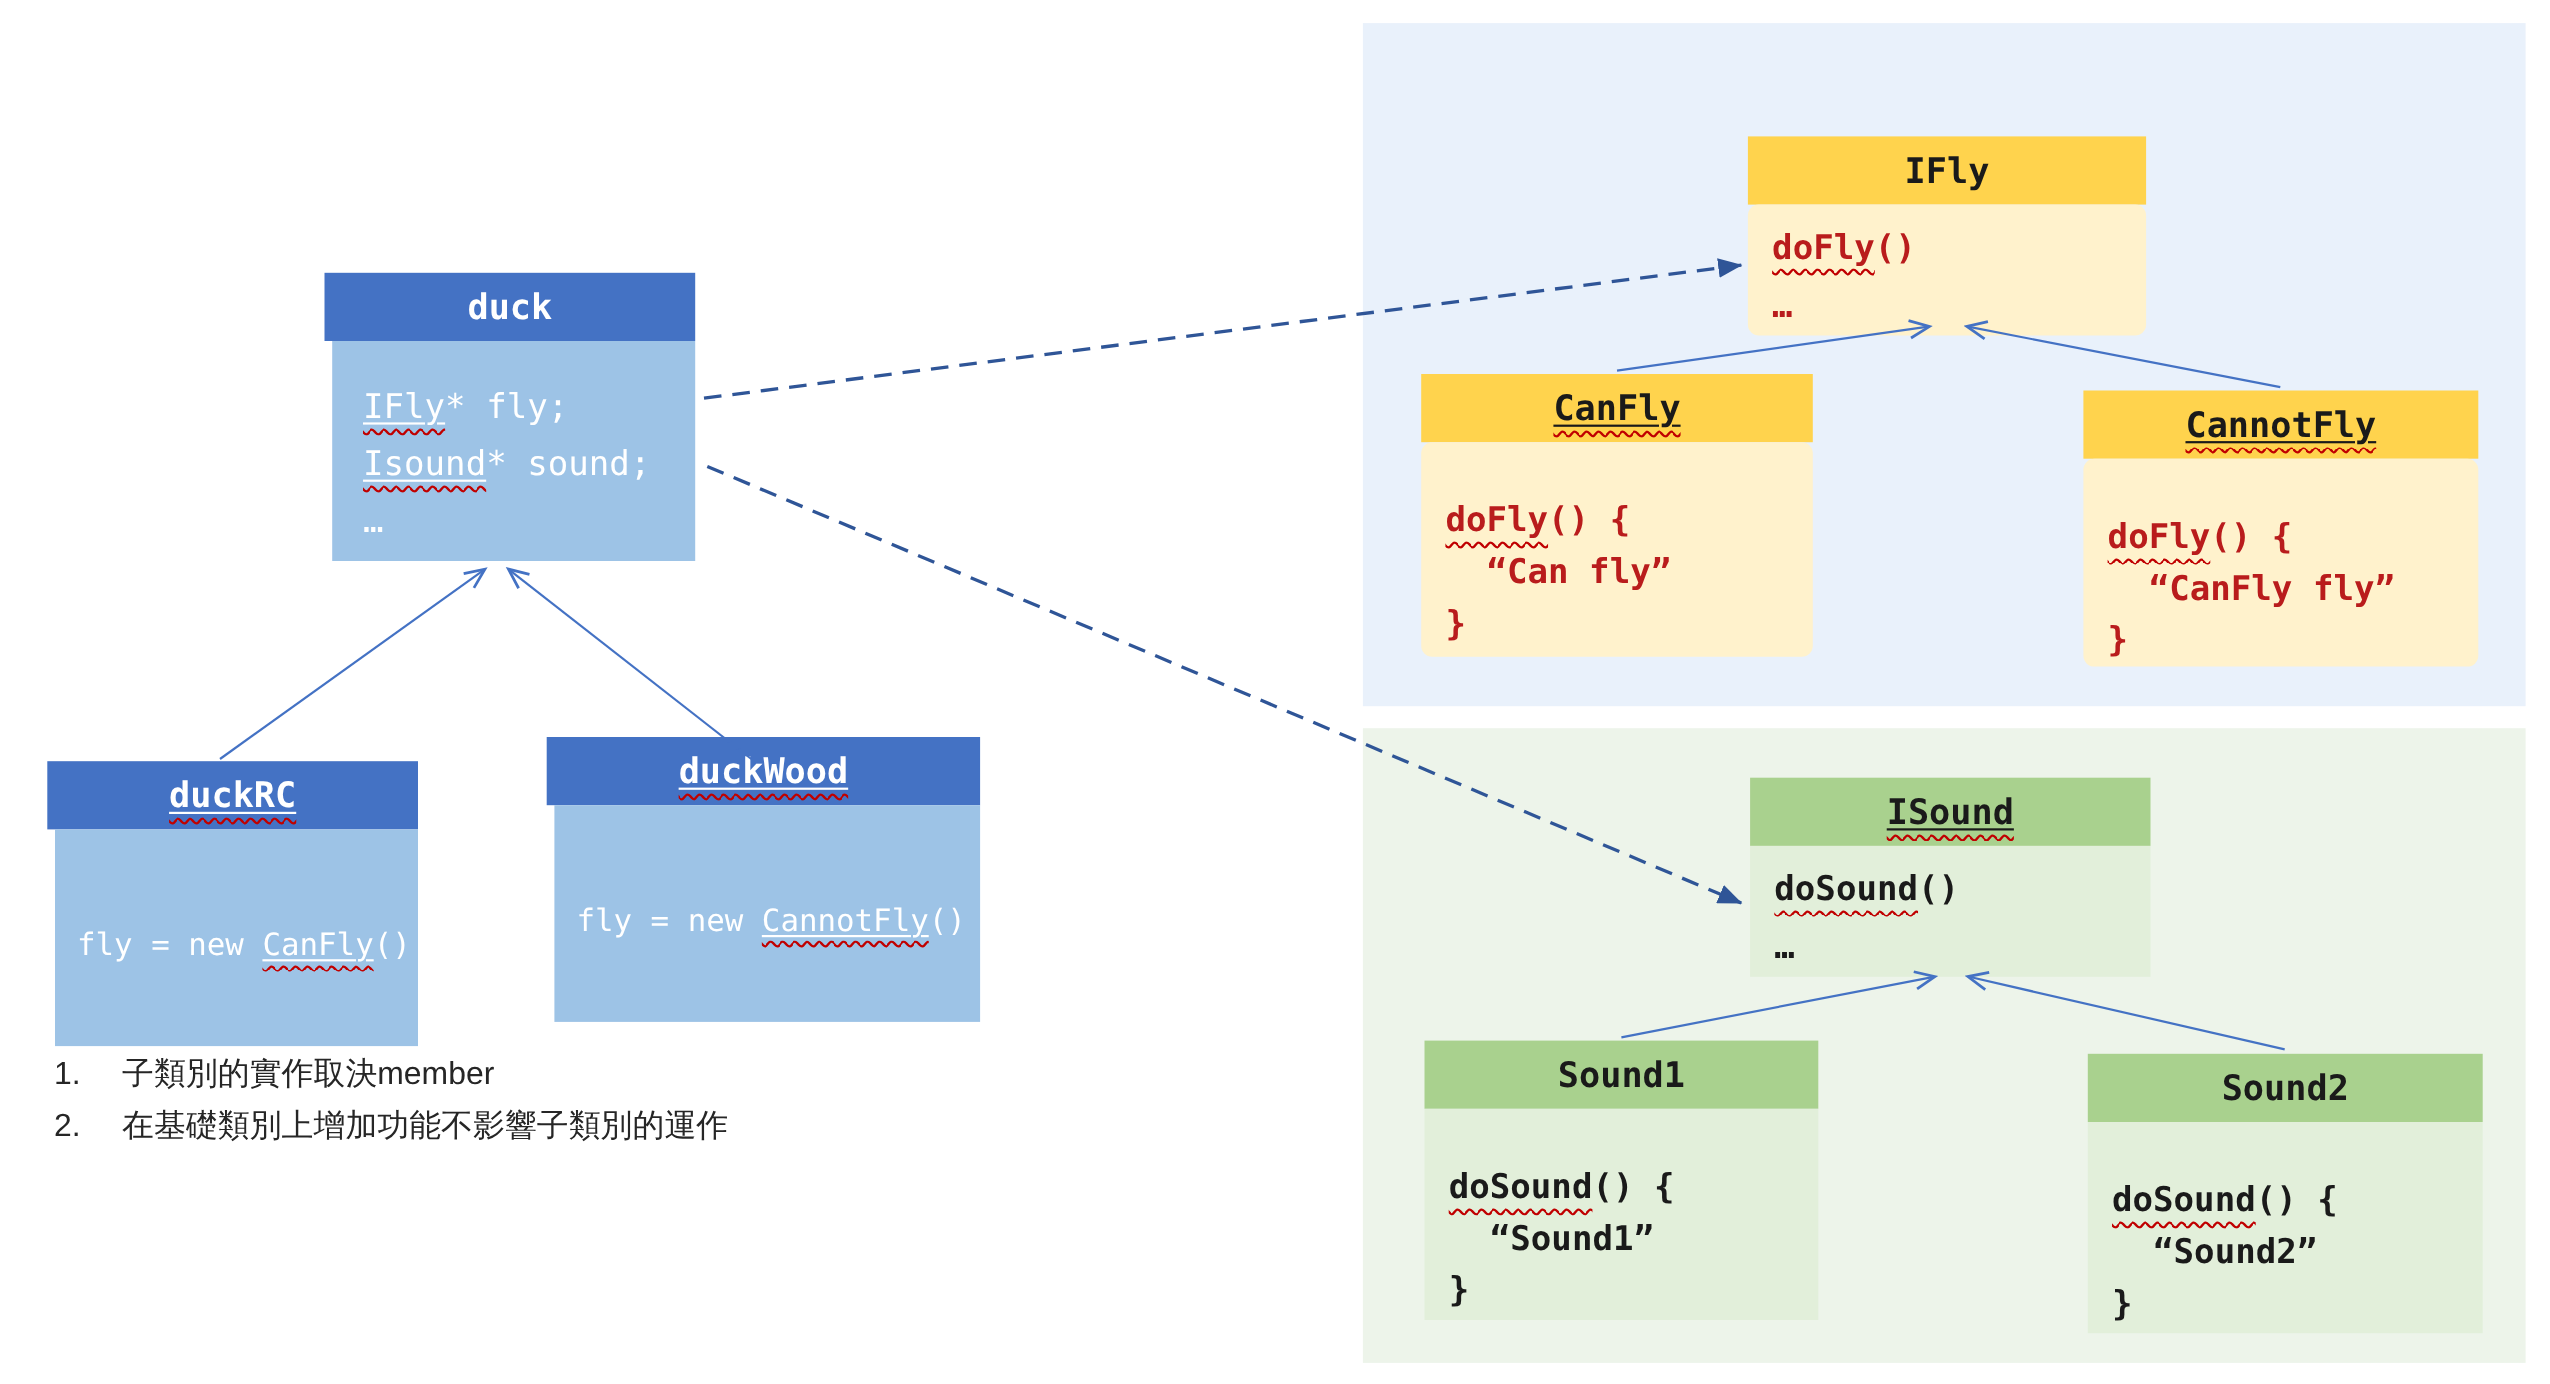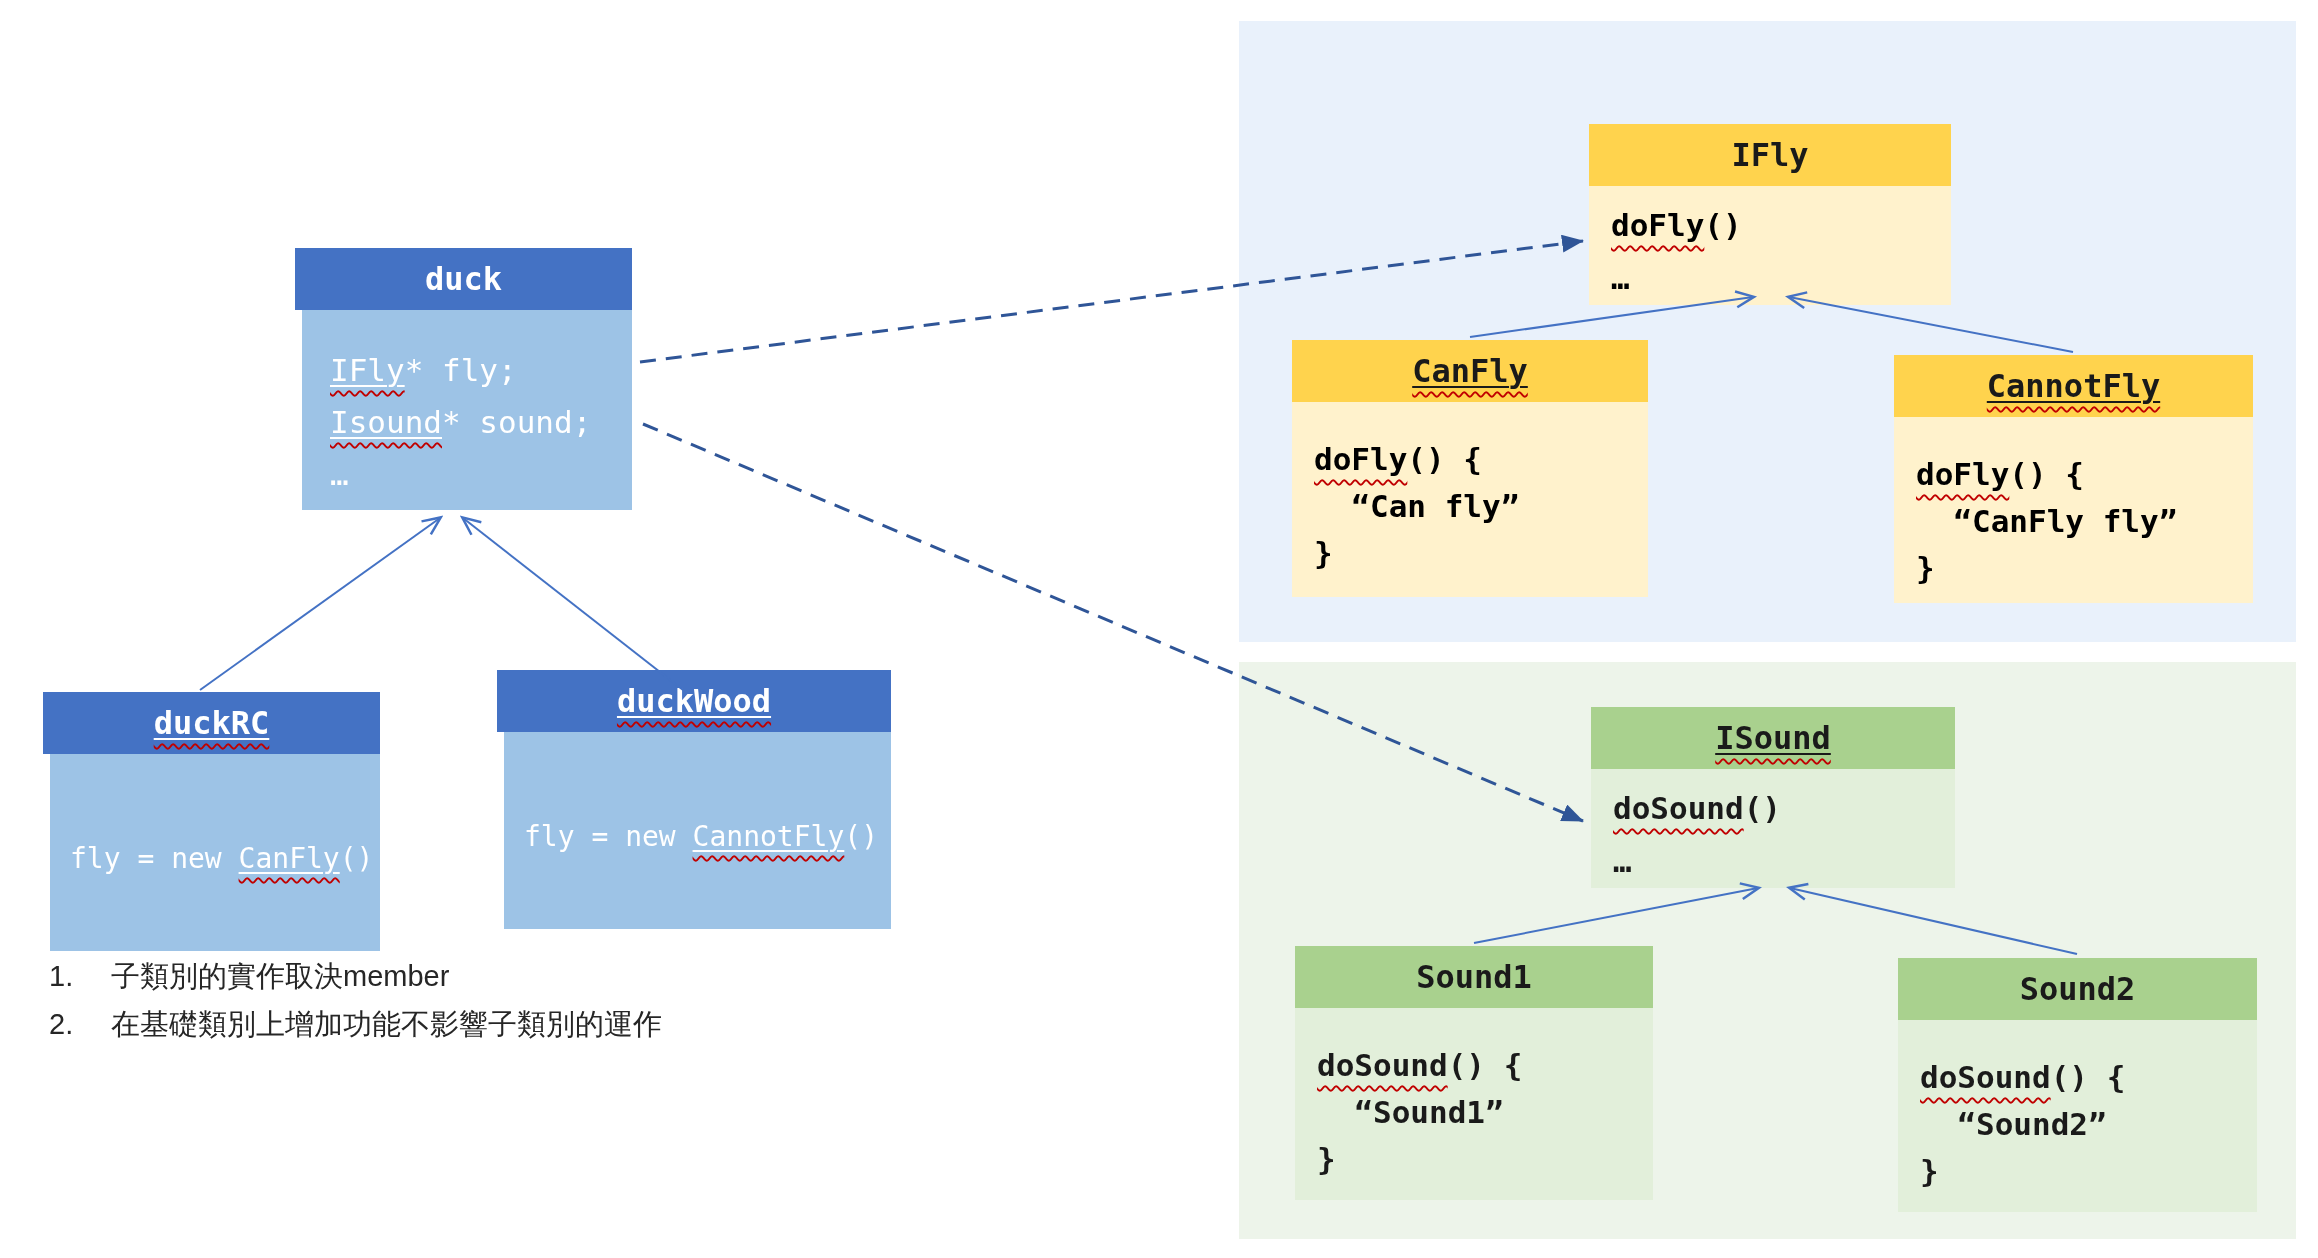--- a/index.html
+++ b/index.html
@@ -33,27 +33,27 @@
     height: 62px; flex: 0 0 62px;
     display: flex; align-items: center; justify-content: center;
     font-weight: bold; font-size: 32px;
   }
   .hdr-blue  { background: var(--c-blue-header);  color: #ffffff; margin-left: 24px; }
   .hdr-gold  { background: var(--c-gold-header);  color: #1a1a1a; }
   .hdr-green { background: var(--c-green-header); color: #1a1a1a; }
 
   .cls-body { flex: 1 1 auto; }
   .body-blue  { background: var(--c-blue-body);  color: #ffffff; margin-left: 31px; }
-  .body-gold  { background: var(--c-gold-body);  color: #000000; }
+  .body-gold  { background: var(--c-gold-body);  color: #b91c1c; border-radius: 10px; }
   .body-green { background: var(--c-green-body); color: #1a1a1a; }
 
   .b-duck      { padding: 34px 0 0 28px; line-height: 52px; font-size: 31px; font-weight: 400; }
   .b-impl-blue { padding: 88px 0 0 20px; line-height: 34px; font-size: 28px; font-weight: 400; }
   .b-iface     { padding: 13px 0 0 22px; line-height: 53px; font-size: 31px; font-weight: 700; }
-  .b-impl      { padding: 34px 0 0 22px; line-height: 47px; font-size: 31px; font-weight: 700; }
+  .b-impl      { padding: 48px 0 0 22px; line-height: 47px; font-size: 31px; font-weight: 700; }
 
   .code-line { white-space: pre; }
 
   .u  { text-decoration: underline; text-decoration-thickness: 2px; text-underline-offset: 4px; }
   .sq { text-decoration: underline wavy var(--c-squiggle); text-decoration-thickness: 2px; text-underline-offset: 9px; }
 
   .notes {
     position: absolute; left: 49px; top: 952px; z-index: 2;
     font-family: "Liberation Sans", sans-serif;
     font-size: 29px; line-height: 48px; color: var(--c-note-text);

